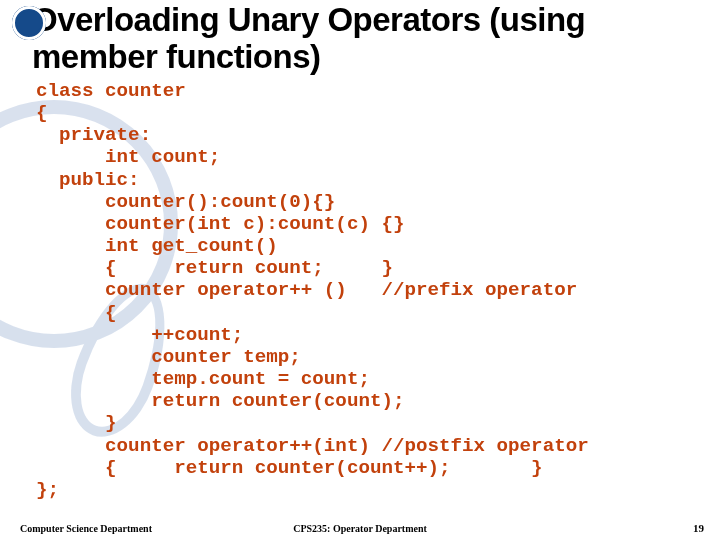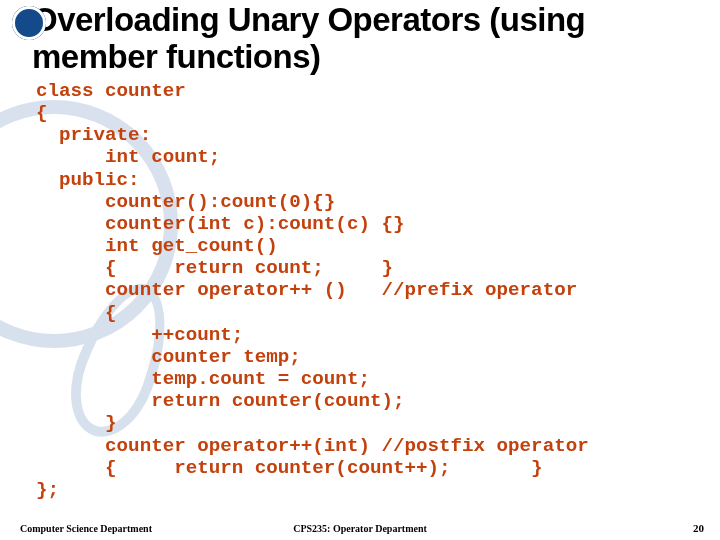--- a/index.html
+++ b/index.html
@@ -134,14 +134,14 @@
           return counter(count);
       }
       counter operator++(int) //postfix operator
       {     return counter(count++);       }
 };</pre>
 </div>
 
 <div class="footer">
   <span>Computer Science Department</span>
   <span class="center">CPS235: Operator Department</span>
-  <span class="right">20</span>
+  <span class="right">19</span>
 </div>
 
 </body></html>

